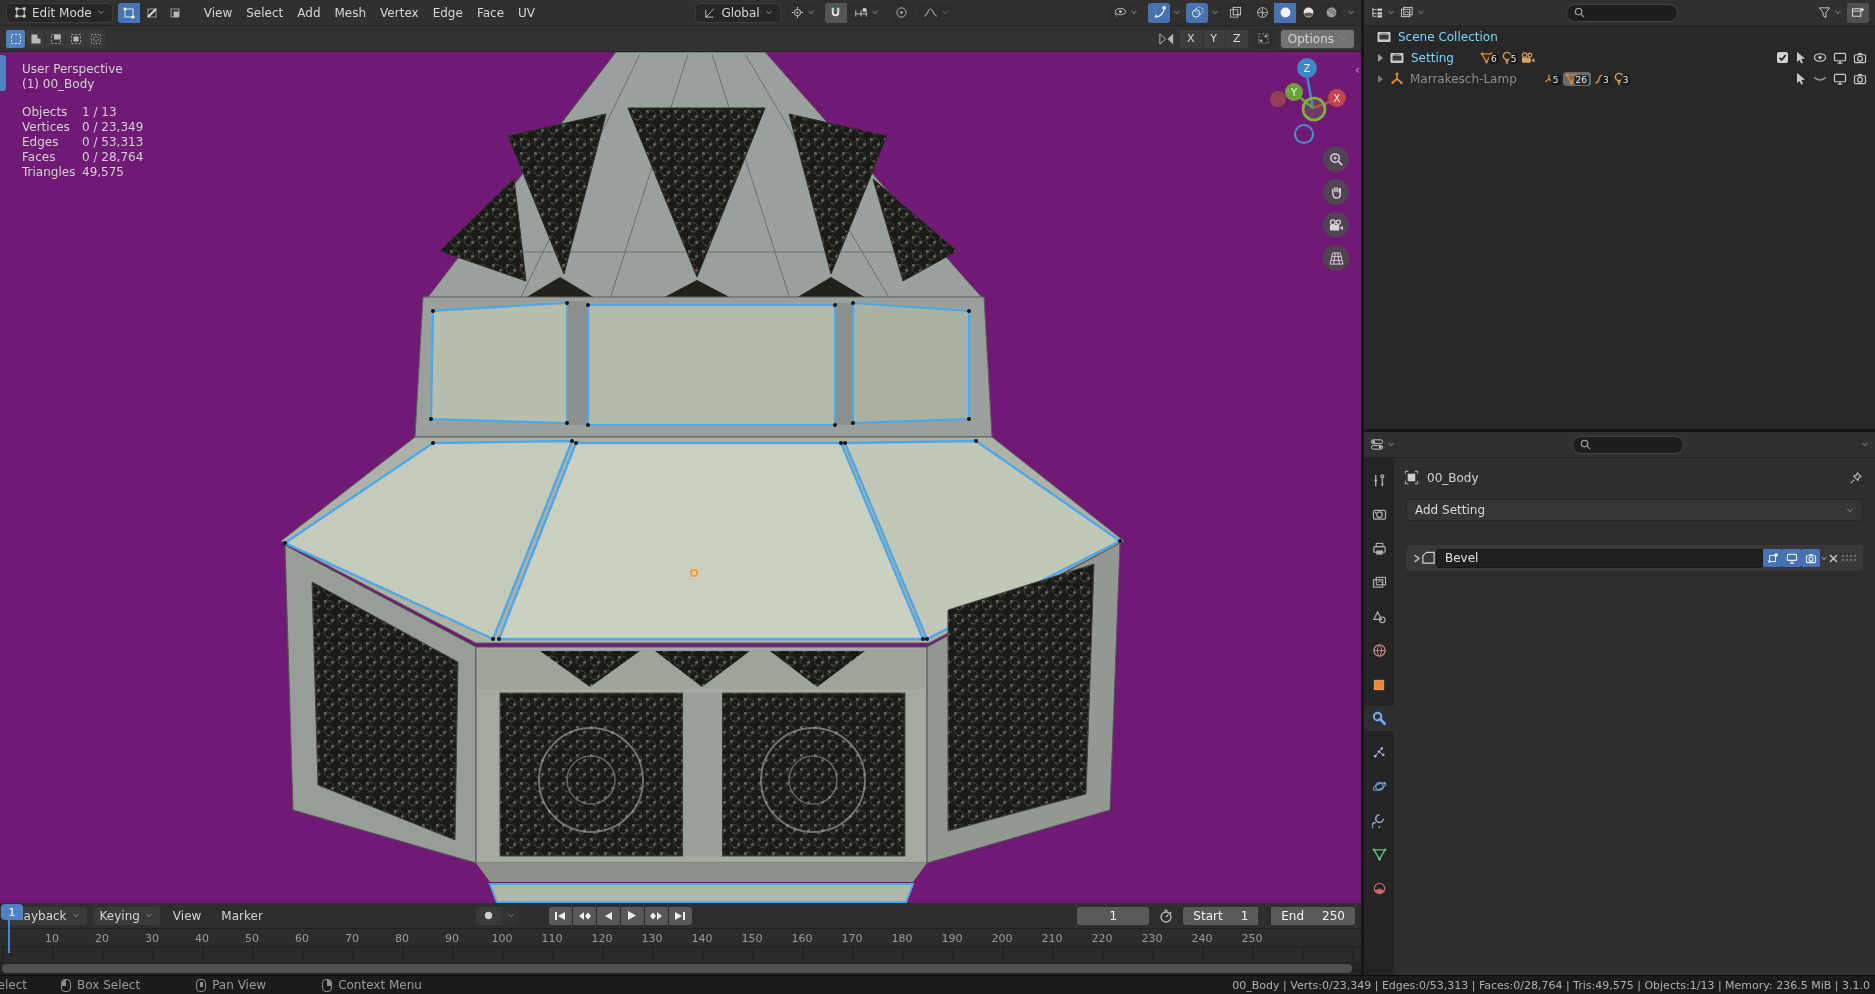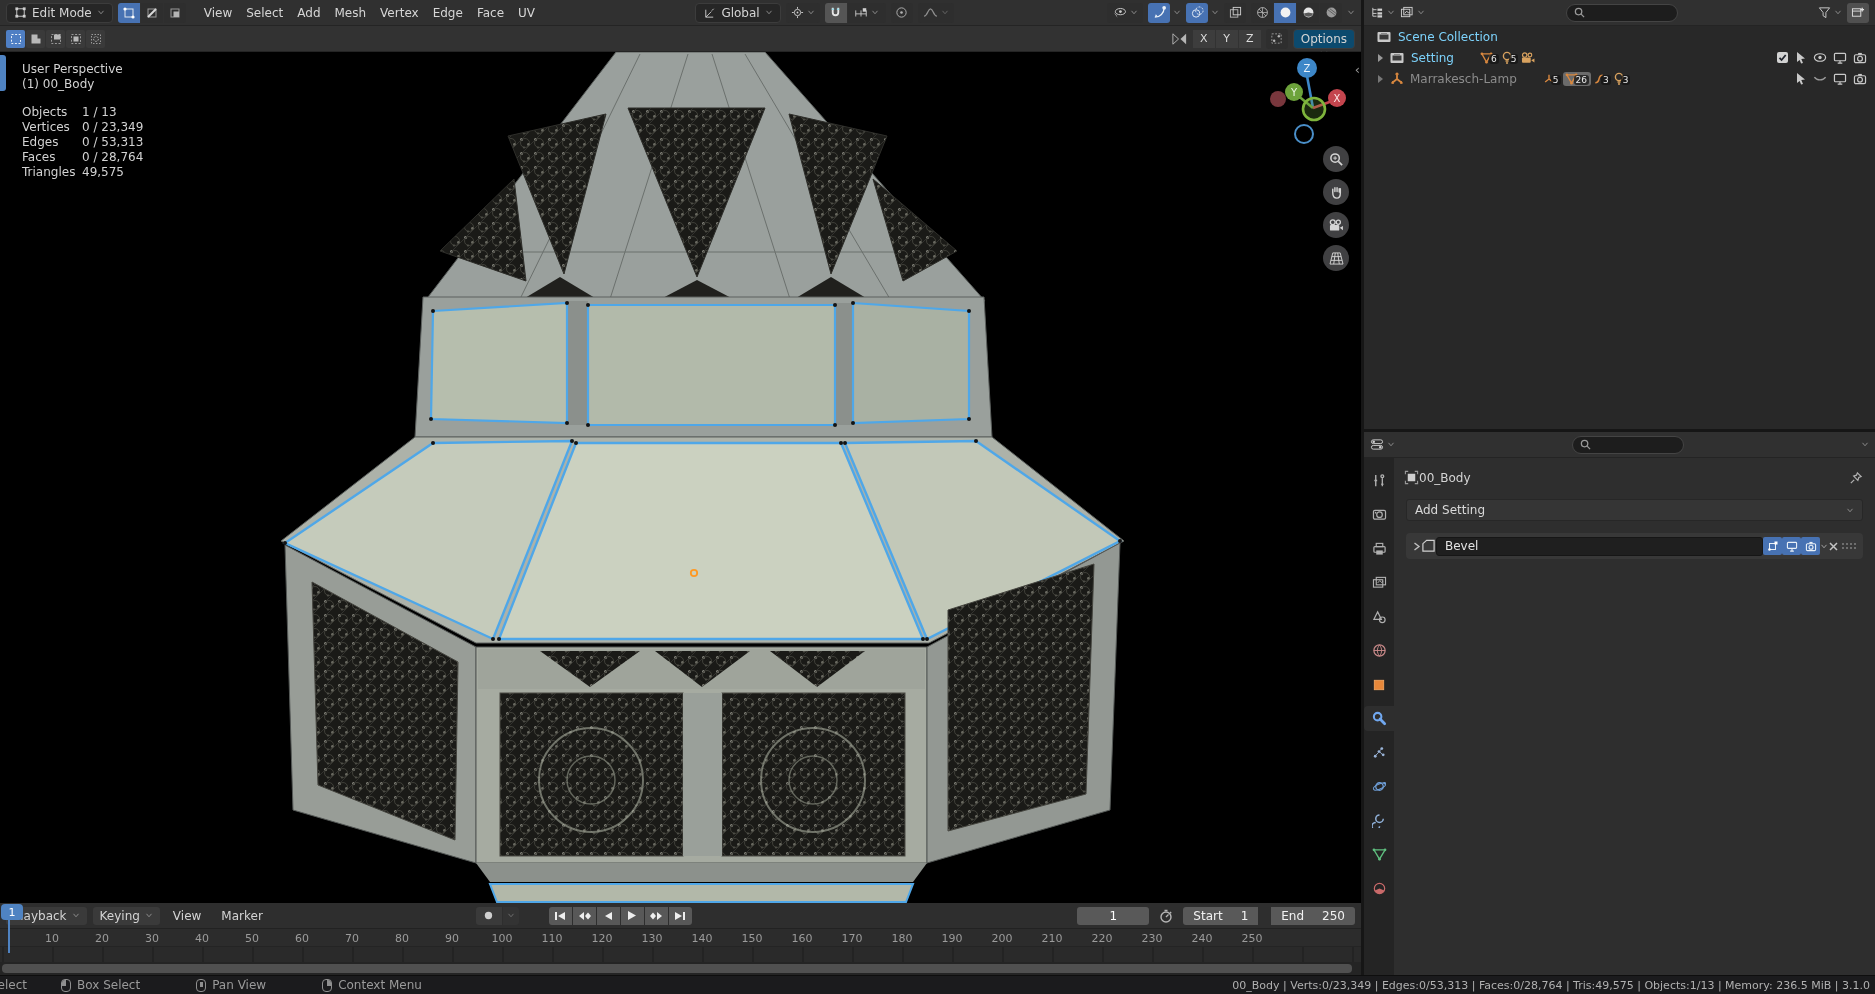--- a/index.html
+++ b/index.html
@@ -29,21 +29,21 @@
   .spacer { flex:1; }
   .sfield { display:flex; align-items:center; gap:5px; background:#1d1d1d; border:1px solid #444; border-radius:9px; height:18px; width:112px; padding:0 7px; }
   svg { display:block; }
 
   
   .selopt { width:19px; height:18px; background:#3a3a3a; border-radius:2px; display:flex; align-items:center; justify-content:center; }
   .selopt.active { background:#4f7fc4; }
   .xyzbtn { width:22px; height:18px; background:#3d3d3d; color:#dcdcdc; font-size:11px; display:flex; align-items:center; justify-content:center; }
 
   
-  .canvas { position:absolute; left:0; top:52px; width:1361px; height:851px; background:#000000; overflow:hidden; }
+  .canvas { position:absolute; left:0; top:52px; width:1361px; height:851px; background:#701a75; overflow:hidden; }
   .lampsvg { position:absolute; left:0; top:0; }
   .toolstrip { position:absolute; left:0; top:3px; width:6px; height:80px; }
   .toolstrip .activetool { width:6px; height:36px; background:#4f83c2; border-radius:0 3px 3px 0; }
   .ovl { position:absolute; left:22px; top:10px; line-height:15px; color:#d2d2d2; }
   .ovl .t1 { font-size:12px; }
   .ovl .statgrid { margin-top:13px; }
   .statrow { display:flex; }
   .statrow .sl { width:60px; }
   .gizmo { position:absolute; right:8px; top:2px; }
   .navcol { position:absolute; right:12px; top:94px; display:flex; flex-direction:column; gap:7px; }
@@ -90,23 +90,23 @@
   .badge .cnt { font-size:9px; color:#e8e8e8; background:rgba(20,20,20,.75); border-radius:3px; padding:0 2px; margin-left:-4px; }
   .badge.hl { background:#6b6b6b; border-radius:3px; padding:1px 2px; }
   .toggles { position:absolute; right:8px; display:flex; gap:6px; align-items:center; }
   .addcol { width:22px; height:20px; background:#505050; border-radius:3px; display:flex; align-items:center; justify-content:center; }
 
   
   .tabstrip { position:absolute; left:0; top:26px; width:30px; height:517px; background:#242424; display:flex; flex-direction:column; align-items:center; padding-top:10px; gap:9px; }
   .tab { width:26px; height:25px; display:flex; align-items:center; justify-content:center; border-radius:4px 0 0 4px; }
   .tab.active { background:#2e2e2e; width:30px; }
   .pcontent { position:absolute; left:30px; top:26px; width:481px; height:517px; }
-  .crumb { display:flex; align-items:center; padding:12px 12px 8px 10px; }
+  .crumb { display:flex; align-items:center; gap:8px; padding:12px 12px 8px 10px; }
   .addmod { margin:6px 12px; height:22px; background:#353535; border:1px solid #272727; border-radius:3px; display:flex; align-items:center; padding:0 8px; color:#d9d9d9; }
-  .modpanel { margin:12px 12px 0; height:26px; background:#383838; border-radius:4px; display:flex; align-items:center; padding:0 6px; }
+  .modpanel { margin:24px 12px 0; height:26px; background:#383838; border-radius:4px; display:flex; align-items:center; padding:0 6px; }
   .modname { flex:1; height:19px; background:#1f1f1f; border:1px solid #161616; border-radius:3px; display:flex; align-items:center; padding:0 8px; color:#e2e2e2; }
   .mbtn { width:19px; height:18px; border-radius:2px; background:#4772b3; display:flex; align-items:center; justify-content:center; }
   .grip { display:grid; grid-template-columns:repeat(4,4px); grid-template-rows:repeat(2,4px); margin-left:2px; }
   .grip i { width:2px; height:2px; border-radius:50%; background:#818181; margin:1px; }
   .pinw { margin-left:auto; }
 </style>
 </head>
 <body>
 
 <div id="root">
@@ -321,21 +321,21 @@
         <div class="xyzbtn">Y</div>
         <div class="xyzbtn">Z</div>
       </div>
       <div class="ibtn">
           <svg width="13" height="13" viewBox="0 0 14 14">
             <rect x="2" y="2" width="10" height="10" fill="none" stroke="#9a9a9a" stroke-dasharray="2 1.6"></rect>
             <circle cx="4.5" cy="9.5" r="1.3" fill="#b5b5b5"></circle>
             <circle cx="9.5" cy="4.5" r="1.3" fill="#b5b5b5"></circle>
           </svg>
         </div>
-      <div class="widget" style="background:#0c4a6e;flex-direction:column;">
+      <div class="widget" style="background:#737373;">
         <span>Options</span>
         <svg class="chev" viewBox="0 0 8 6">
             <path d="M1 1 L4 4.5 L7 1" stroke="#9a9a9a" fill="none"></path>
           </svg>
       </div>
     </div>
 
     <div class="canvas">
 
       <svg class="lampsvg" width="1361" height="851" viewBox="0 0 1361 851">

